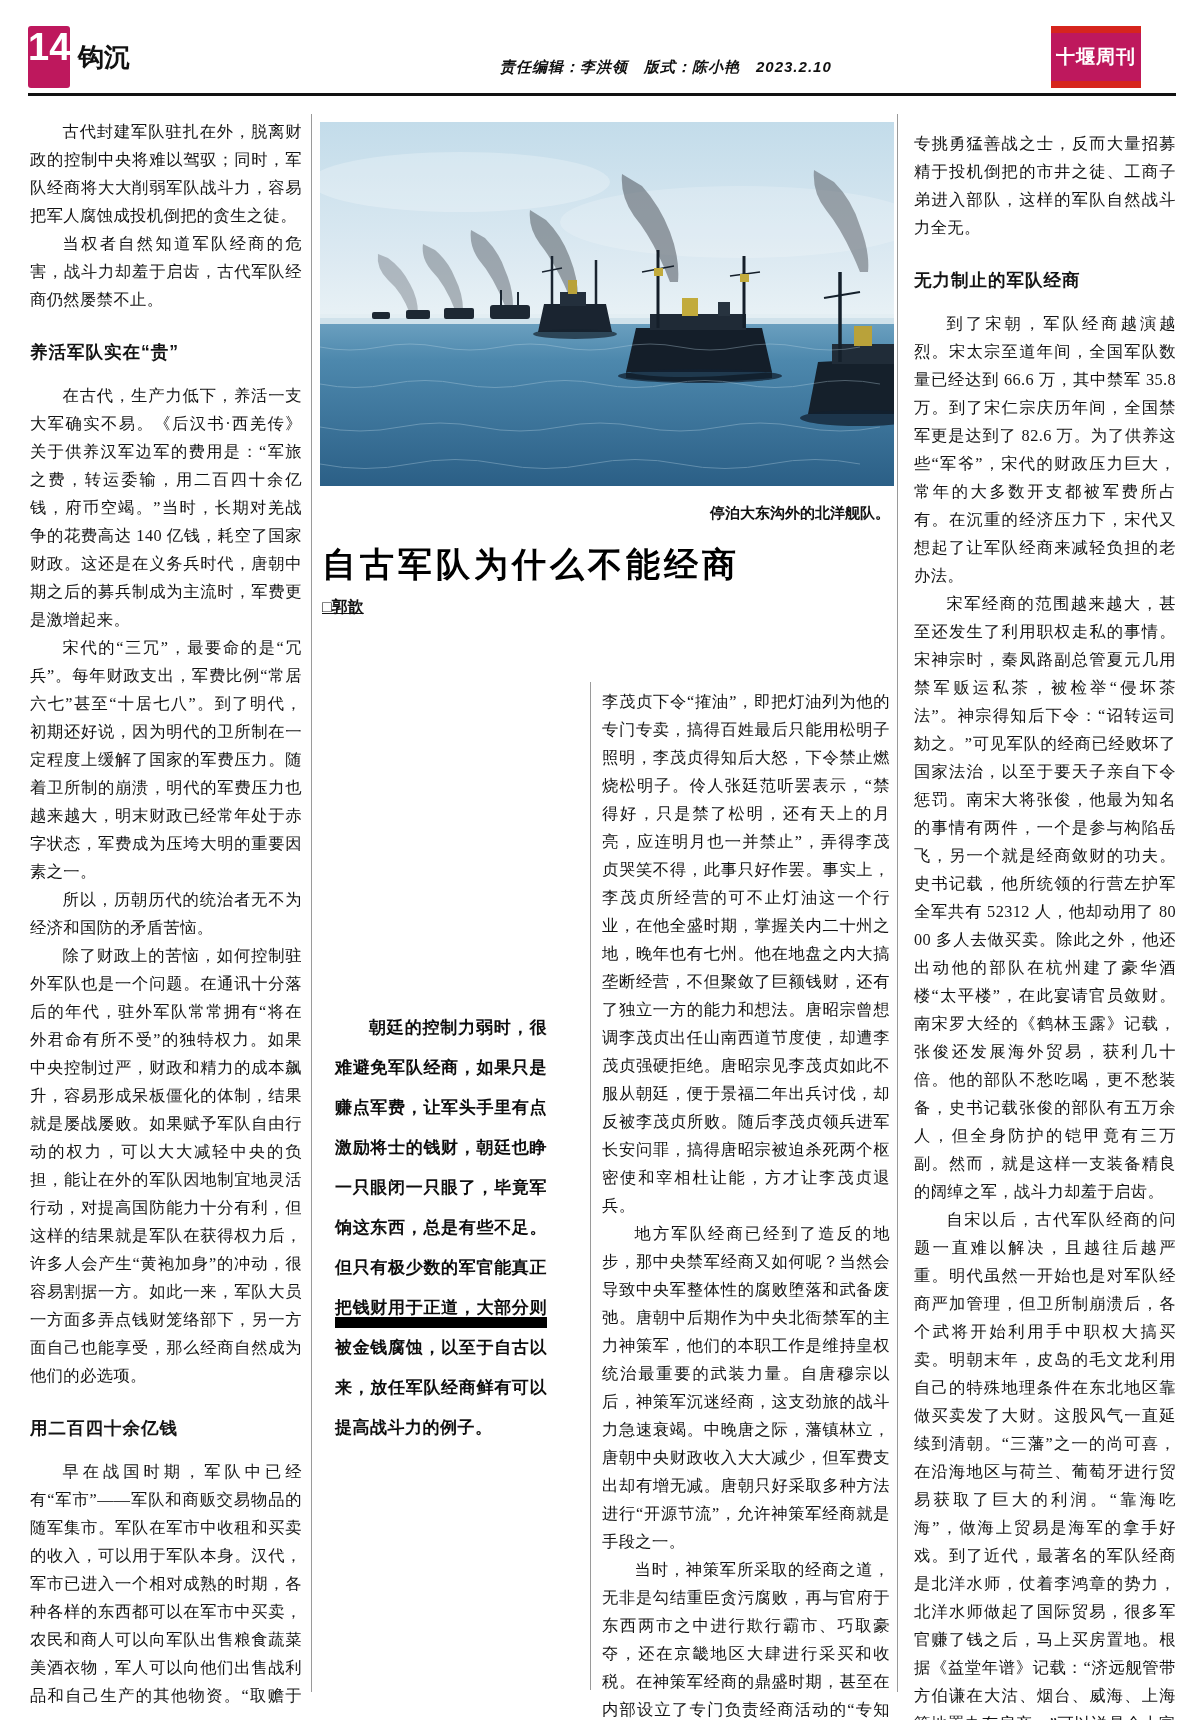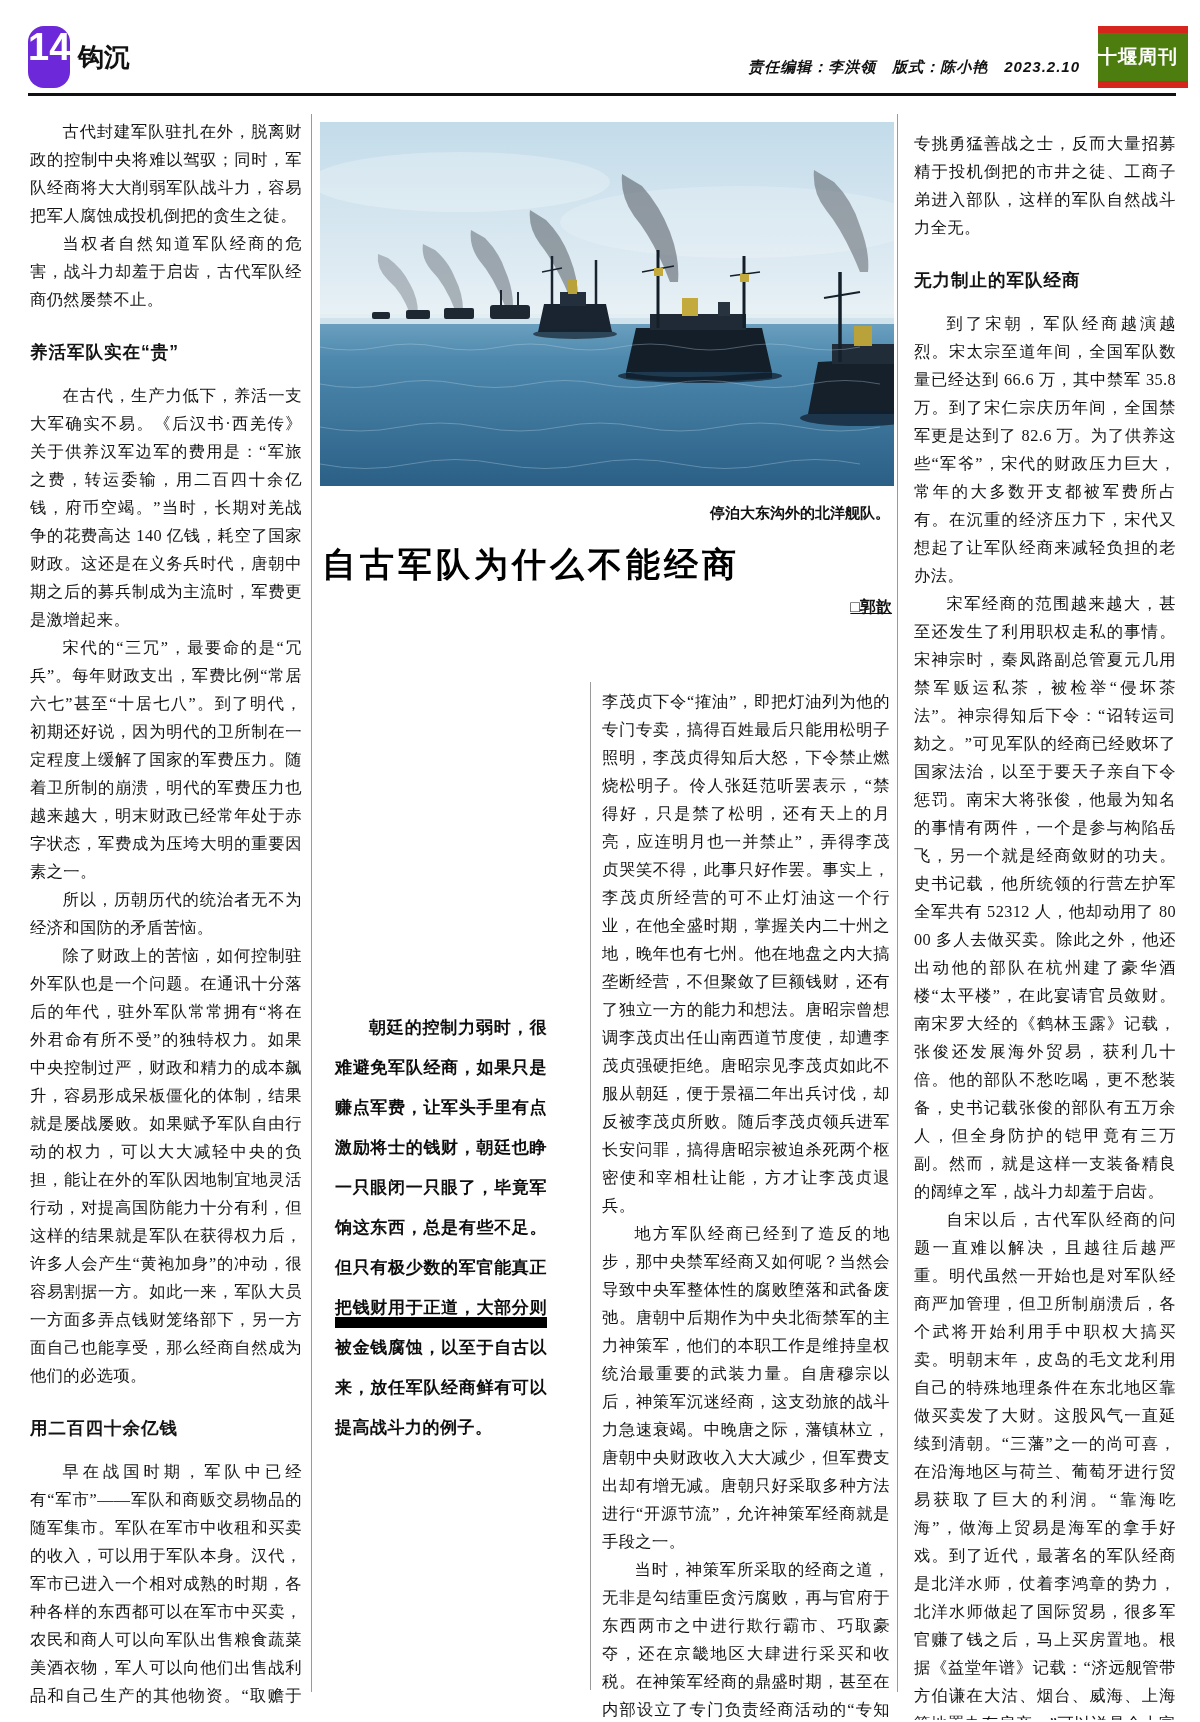--- a/index.html
+++ b/index.html
@@ -4,37 +4,37 @@
 <style>
   html,body{margin:0;padding:0;}
   body{
     width:1200px;height:1722px;position:relative;overflow:hidden;
     background:#ffffff;color:#1a1a1a;
     font-family:"Liberation Serif","DejaVu Serif",serif;
   }
   .abs{position:absolute;}
   
   .pagenum-box{
-    left:28px;top:26px;width:42px;height:62px;background:#6d28d9;
-    border-radius:16px;color:#fff;text-align:center;line-height:62px;
+    left:28px;top:26px;width:42px;height:62px;background:#be185d;
+    border-radius:3px;color:#fff;text-align:center;line-height:62px;
     font:700 38px "Liberation Sans","DejaVu Sans",sans-serif;
   }
   .section-title{
     left:78px;top:40px;
     font:700 26px "Liberation Sans","DejaVu Sans",sans-serif;color:#111;
   }
   .editor-line{
-    left:500px;top:58px;width:580px;text-align:right;
+    left:500px;top:58px;width:580px;text-align:left;
     font:700 italic 15px "Liberation Sans","DejaVu Sans",sans-serif;color:#111;
     letter-spacing:1px;
   }
   .masthead{
-    left:1098px;top:26px;width:90px;height:62px;background:#4d7c0f;
+    left:1051px;top:26px;width:90px;height:62px;background:#be185d;
     border-top:7px solid #d6251d;border-bottom:7px solid #d6251d;
-    box-sizing:border-box;display:flex;align-items:center;justify-content:flex-start;
+    box-sizing:border-box;display:flex;align-items:center;justify-content:center;
   }
   .masthead-label{
     color:#fff;font:700 19px "Liberation Sans","DejaVu Sans",sans-serif;
     letter-spacing:1px;white-space:nowrap;
   }
   .header-rule{left:28px;top:93px;width:1148px;height:3px;background:#111;}
   
   .vrule{width:1px;background:#9a9a9a;}
   
   .photo{left:320px;top:122px;width:574px;height:364px;overflow:hidden;}
@@ -42,21 +42,21 @@
     left:320px;top:492px;width:570px;text-align:right;
     font:600 15px "Liberation Sans","DejaVu Sans",sans-serif;color:#111;margin-top:12px;
   }
   
   .article-title{
     left:322px;top:542px;width:570px;
     font:700 34px "Liberation Sans","DejaVu Sans",sans-serif;color:#000;
     letter-spacing:4px;white-space:nowrap;
   }
   .article-author{
-    left:322px;top:597px;width:570px;text-align:right;
+    left:322px;top:597px;width:570px;text-align:left;
     font:700 16px "Liberation Sans","DejaVu Sans",sans-serif;color:#111;text-decoration:underline;
   }
   
   .textcol{
     font-size:16.3px;line-height:28px;text-align:justify;
     word-break:break-all;letter-spacing:0.4px;color:#141414;
   }
   .textcol p.para{margin:0;text-indent:2em;}
   .textcol p.para.noindent{text-indent:0;}
   .textcol .col-heading{

